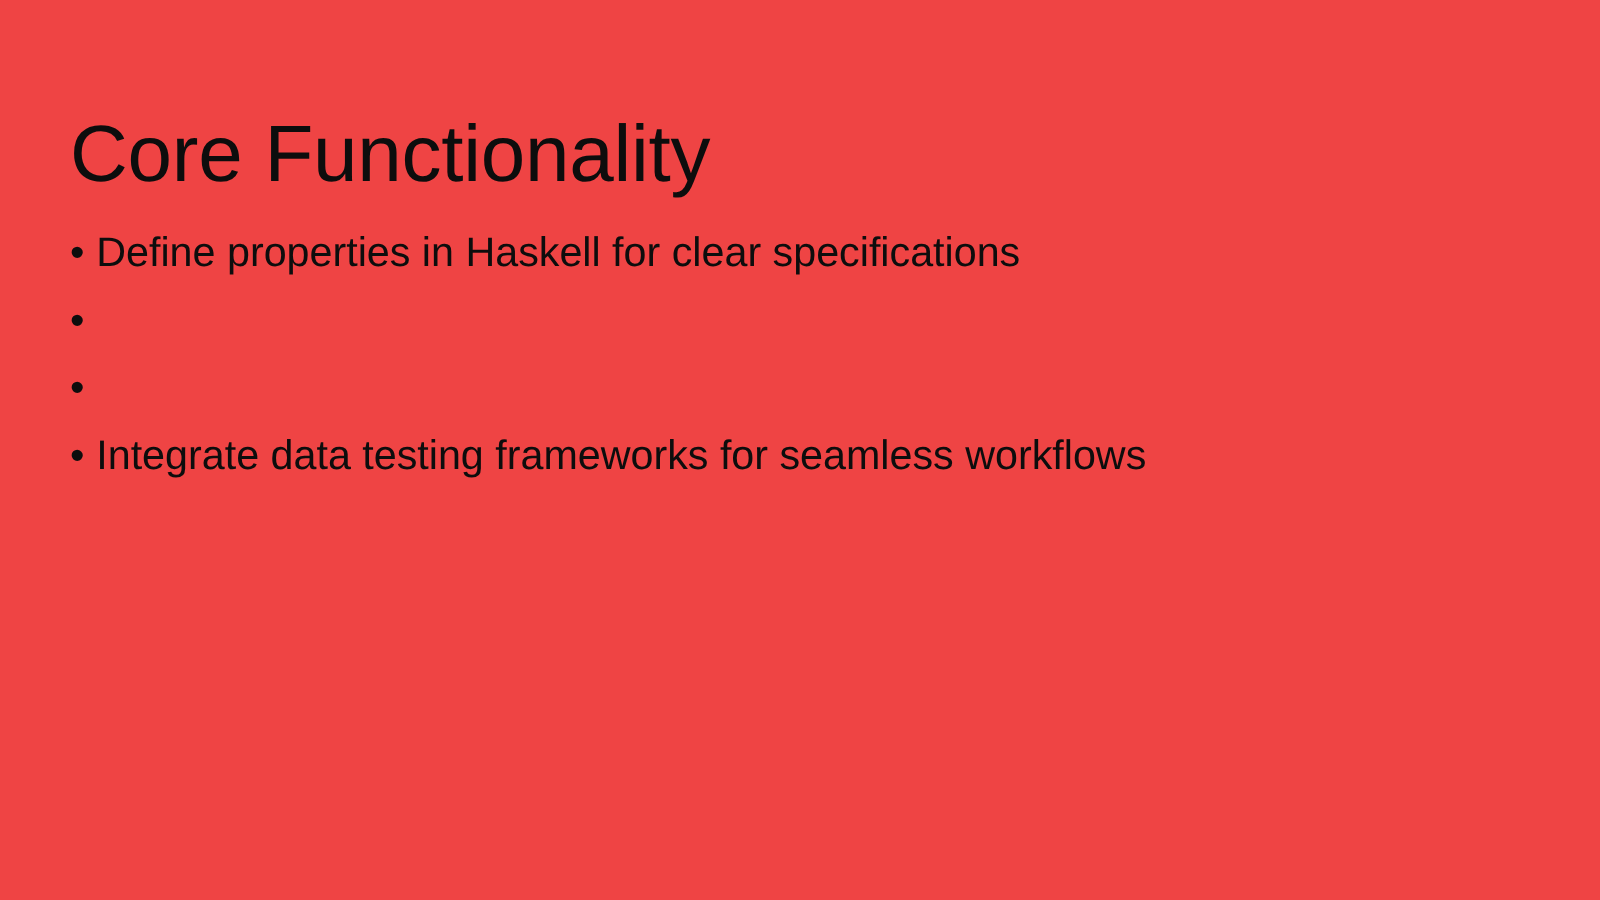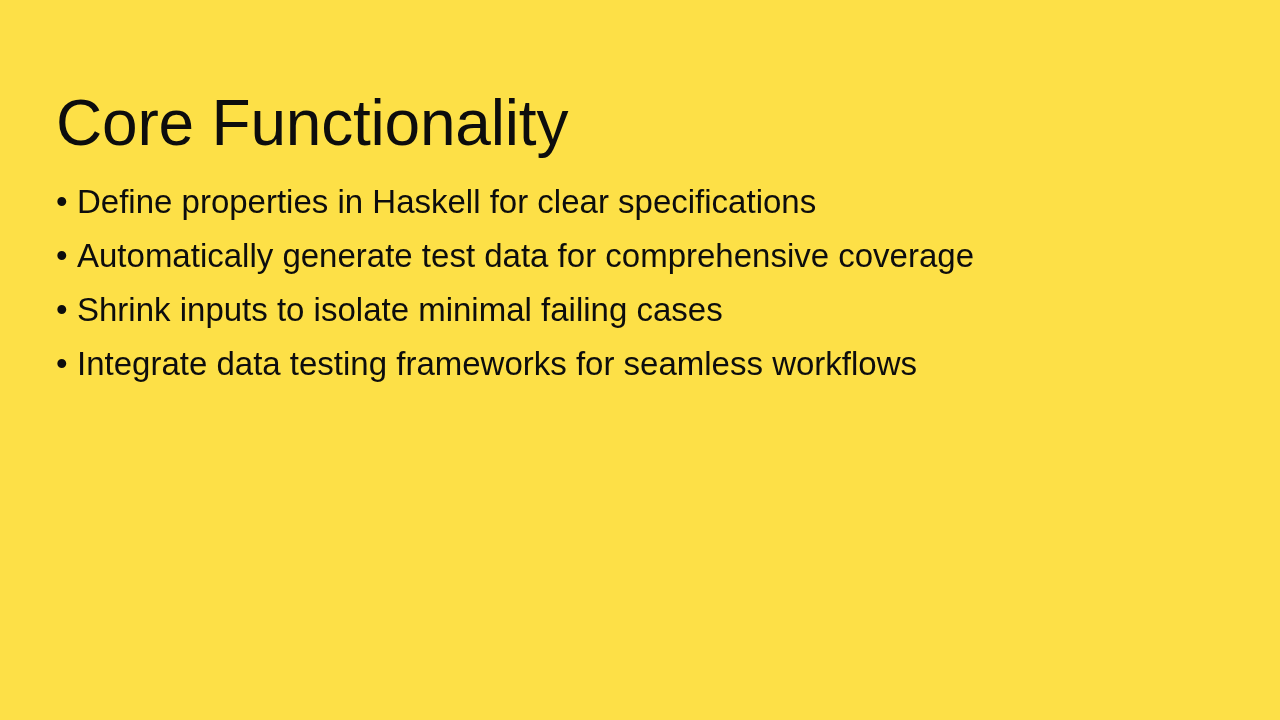--- a/index.html
+++ b/index.html
@@ -11,21 +11,21 @@
     width: 1280px;
     height: 720px;
     overflow: hidden;
     font-family: "Liberation Sans", sans-serif;
   }
 
   .slide {
     position: relative;
     width: 1280px;
     height: 720px;
-    background: #fde047;
+    background: #ef4444;
     box-sizing: border-box;
   }
 
   .slide-title {
     position: absolute;
     left: 56px;
     top: 46px;
     width: 1170px;
     font-size: 64px;
     font-weight: 400;
@@ -77,26 +77,24 @@
 
   <ul class="bullet-list">
 
     <li class="bullet-item">
       <span class="bullet-marker">•</span>
       <span class="bullet-text">Define properties in Haskell for clear specifications</span>
     </li>
 
     <li class="bullet-item">
       <span class="bullet-marker">•</span>
-      <span class="bullet-text">Automatically generate test data for comprehensive coverage</span>
     </li>
 
     <li class="bullet-item">
       <span class="bullet-marker">•</span>
-      <span class="bullet-text">Shrink inputs to isolate minimal failing cases</span>
     </li>
 
     <li class="bullet-item">
       <span class="bullet-marker">•</span>
       <span class="bullet-text">Integrate data testing frameworks for seamless workflows</span>
     </li>
 
   </ul>
 
 </div>

